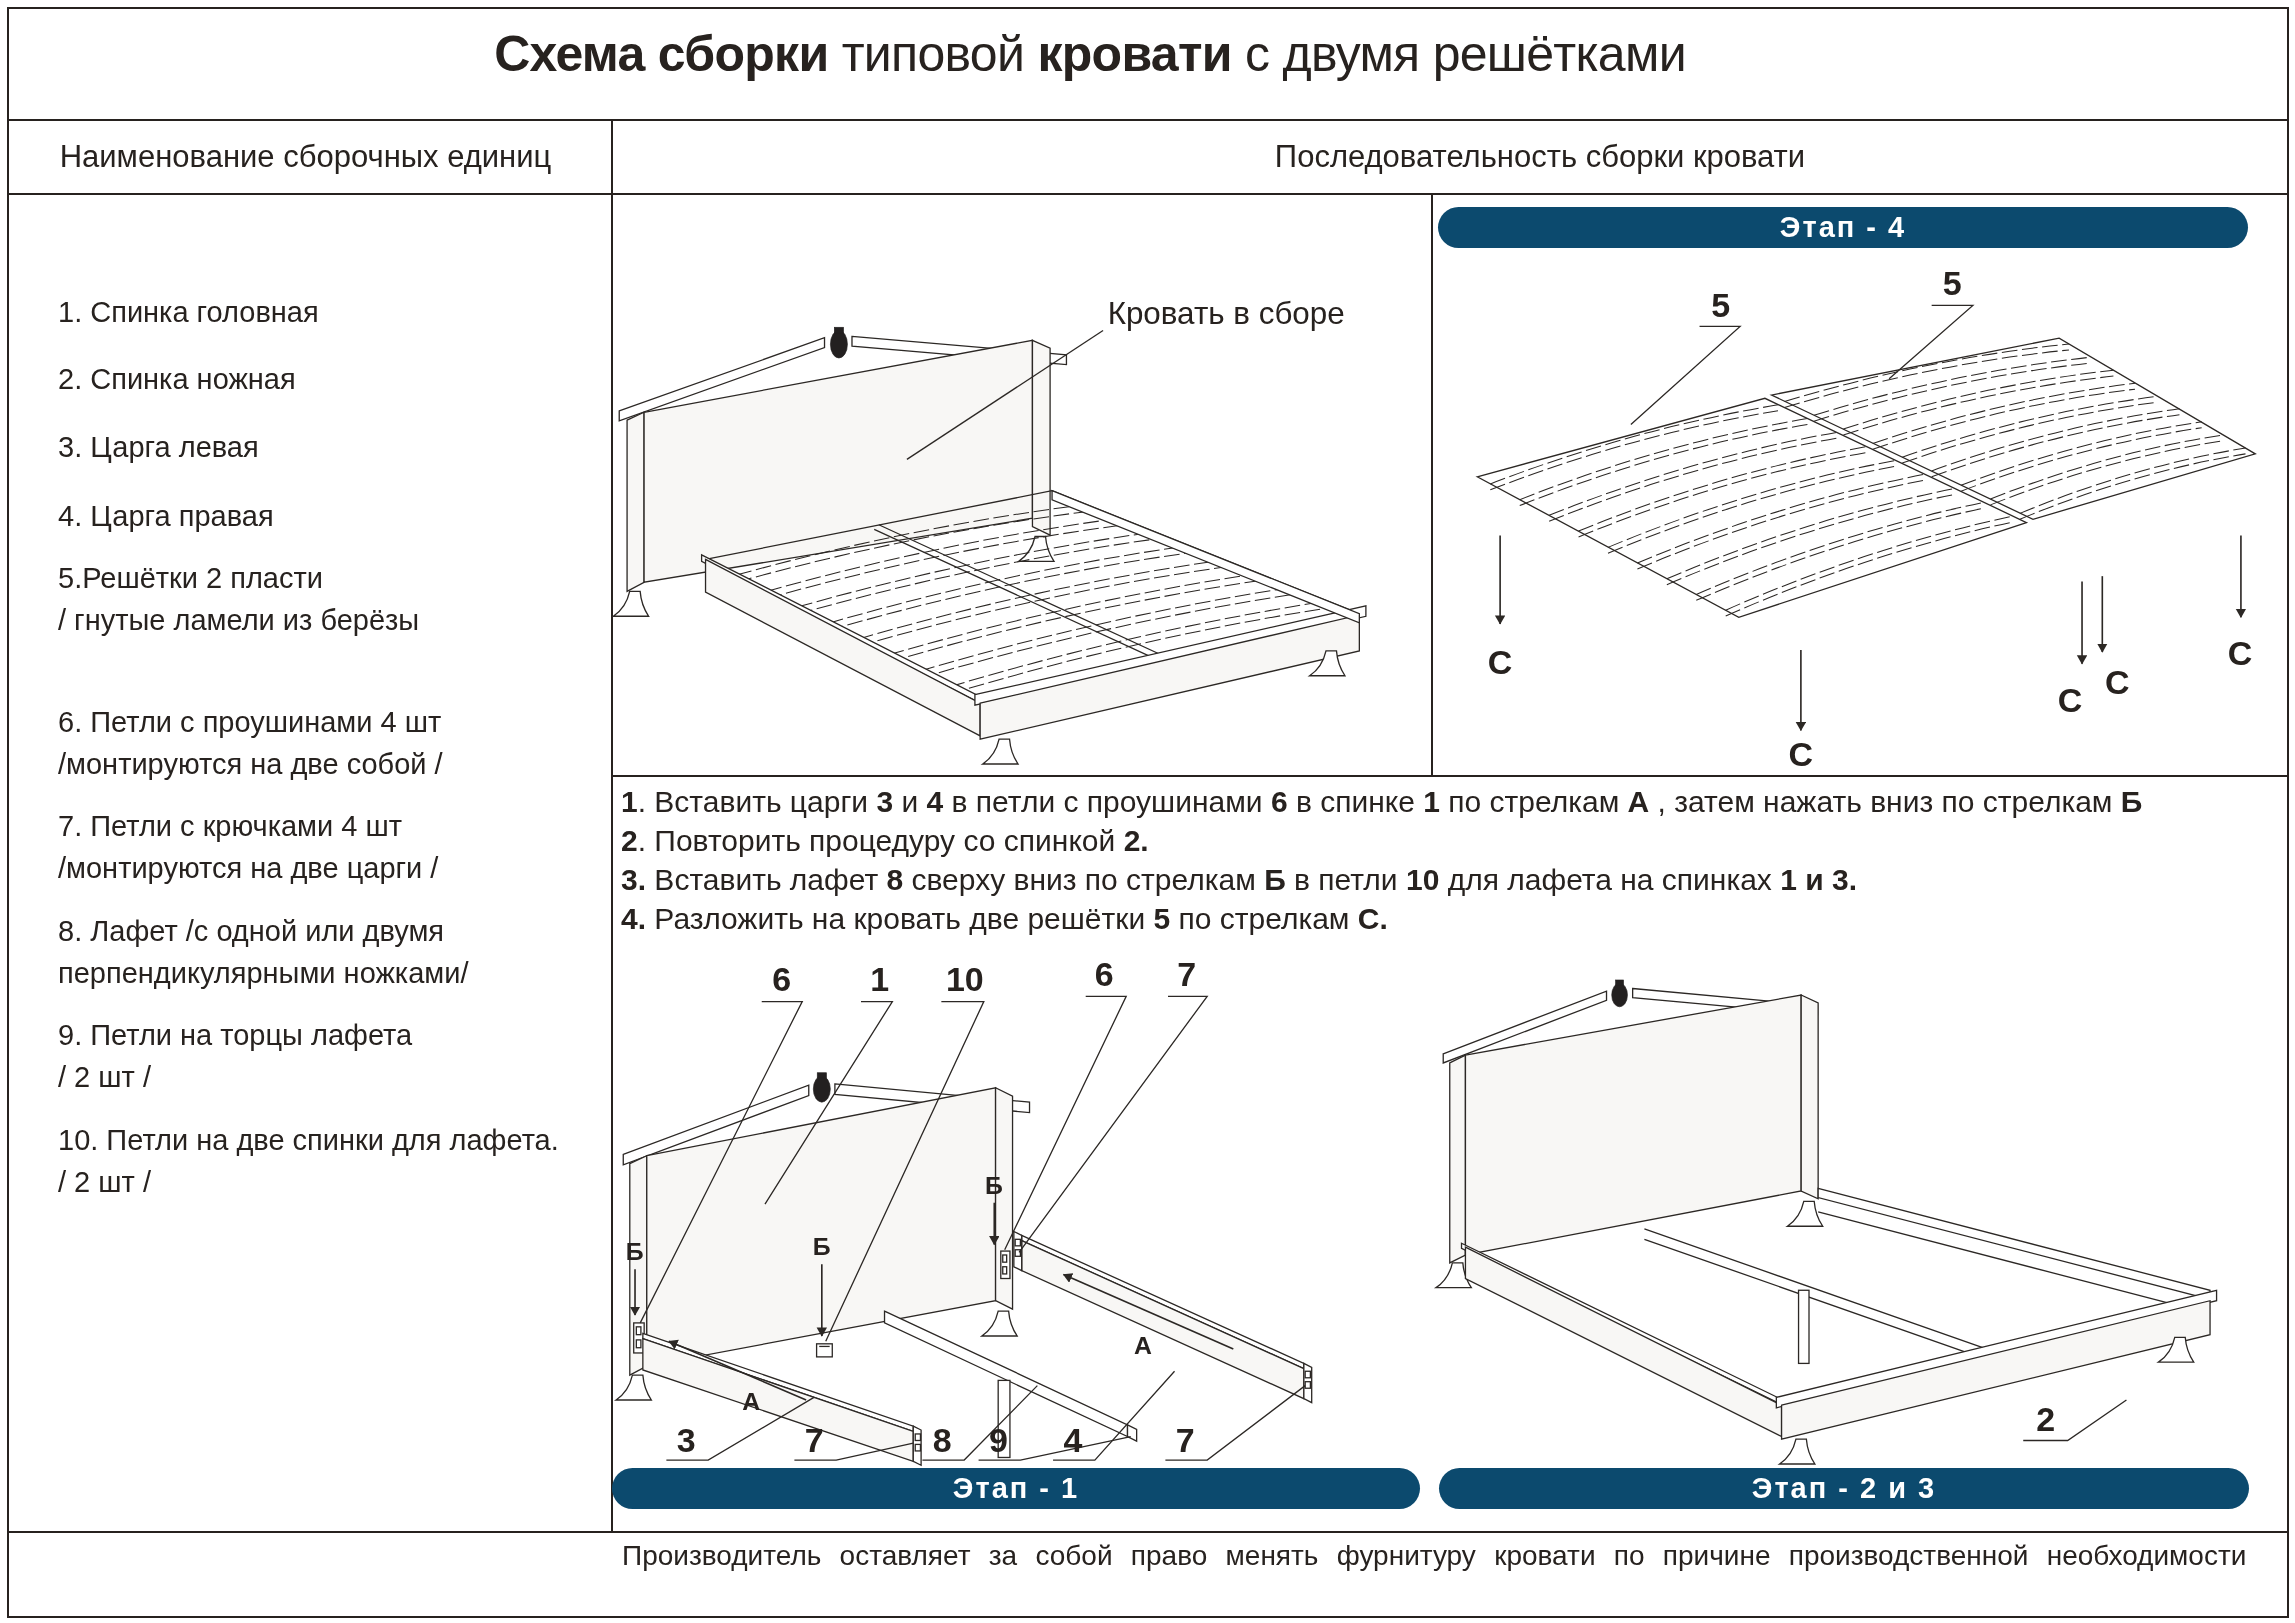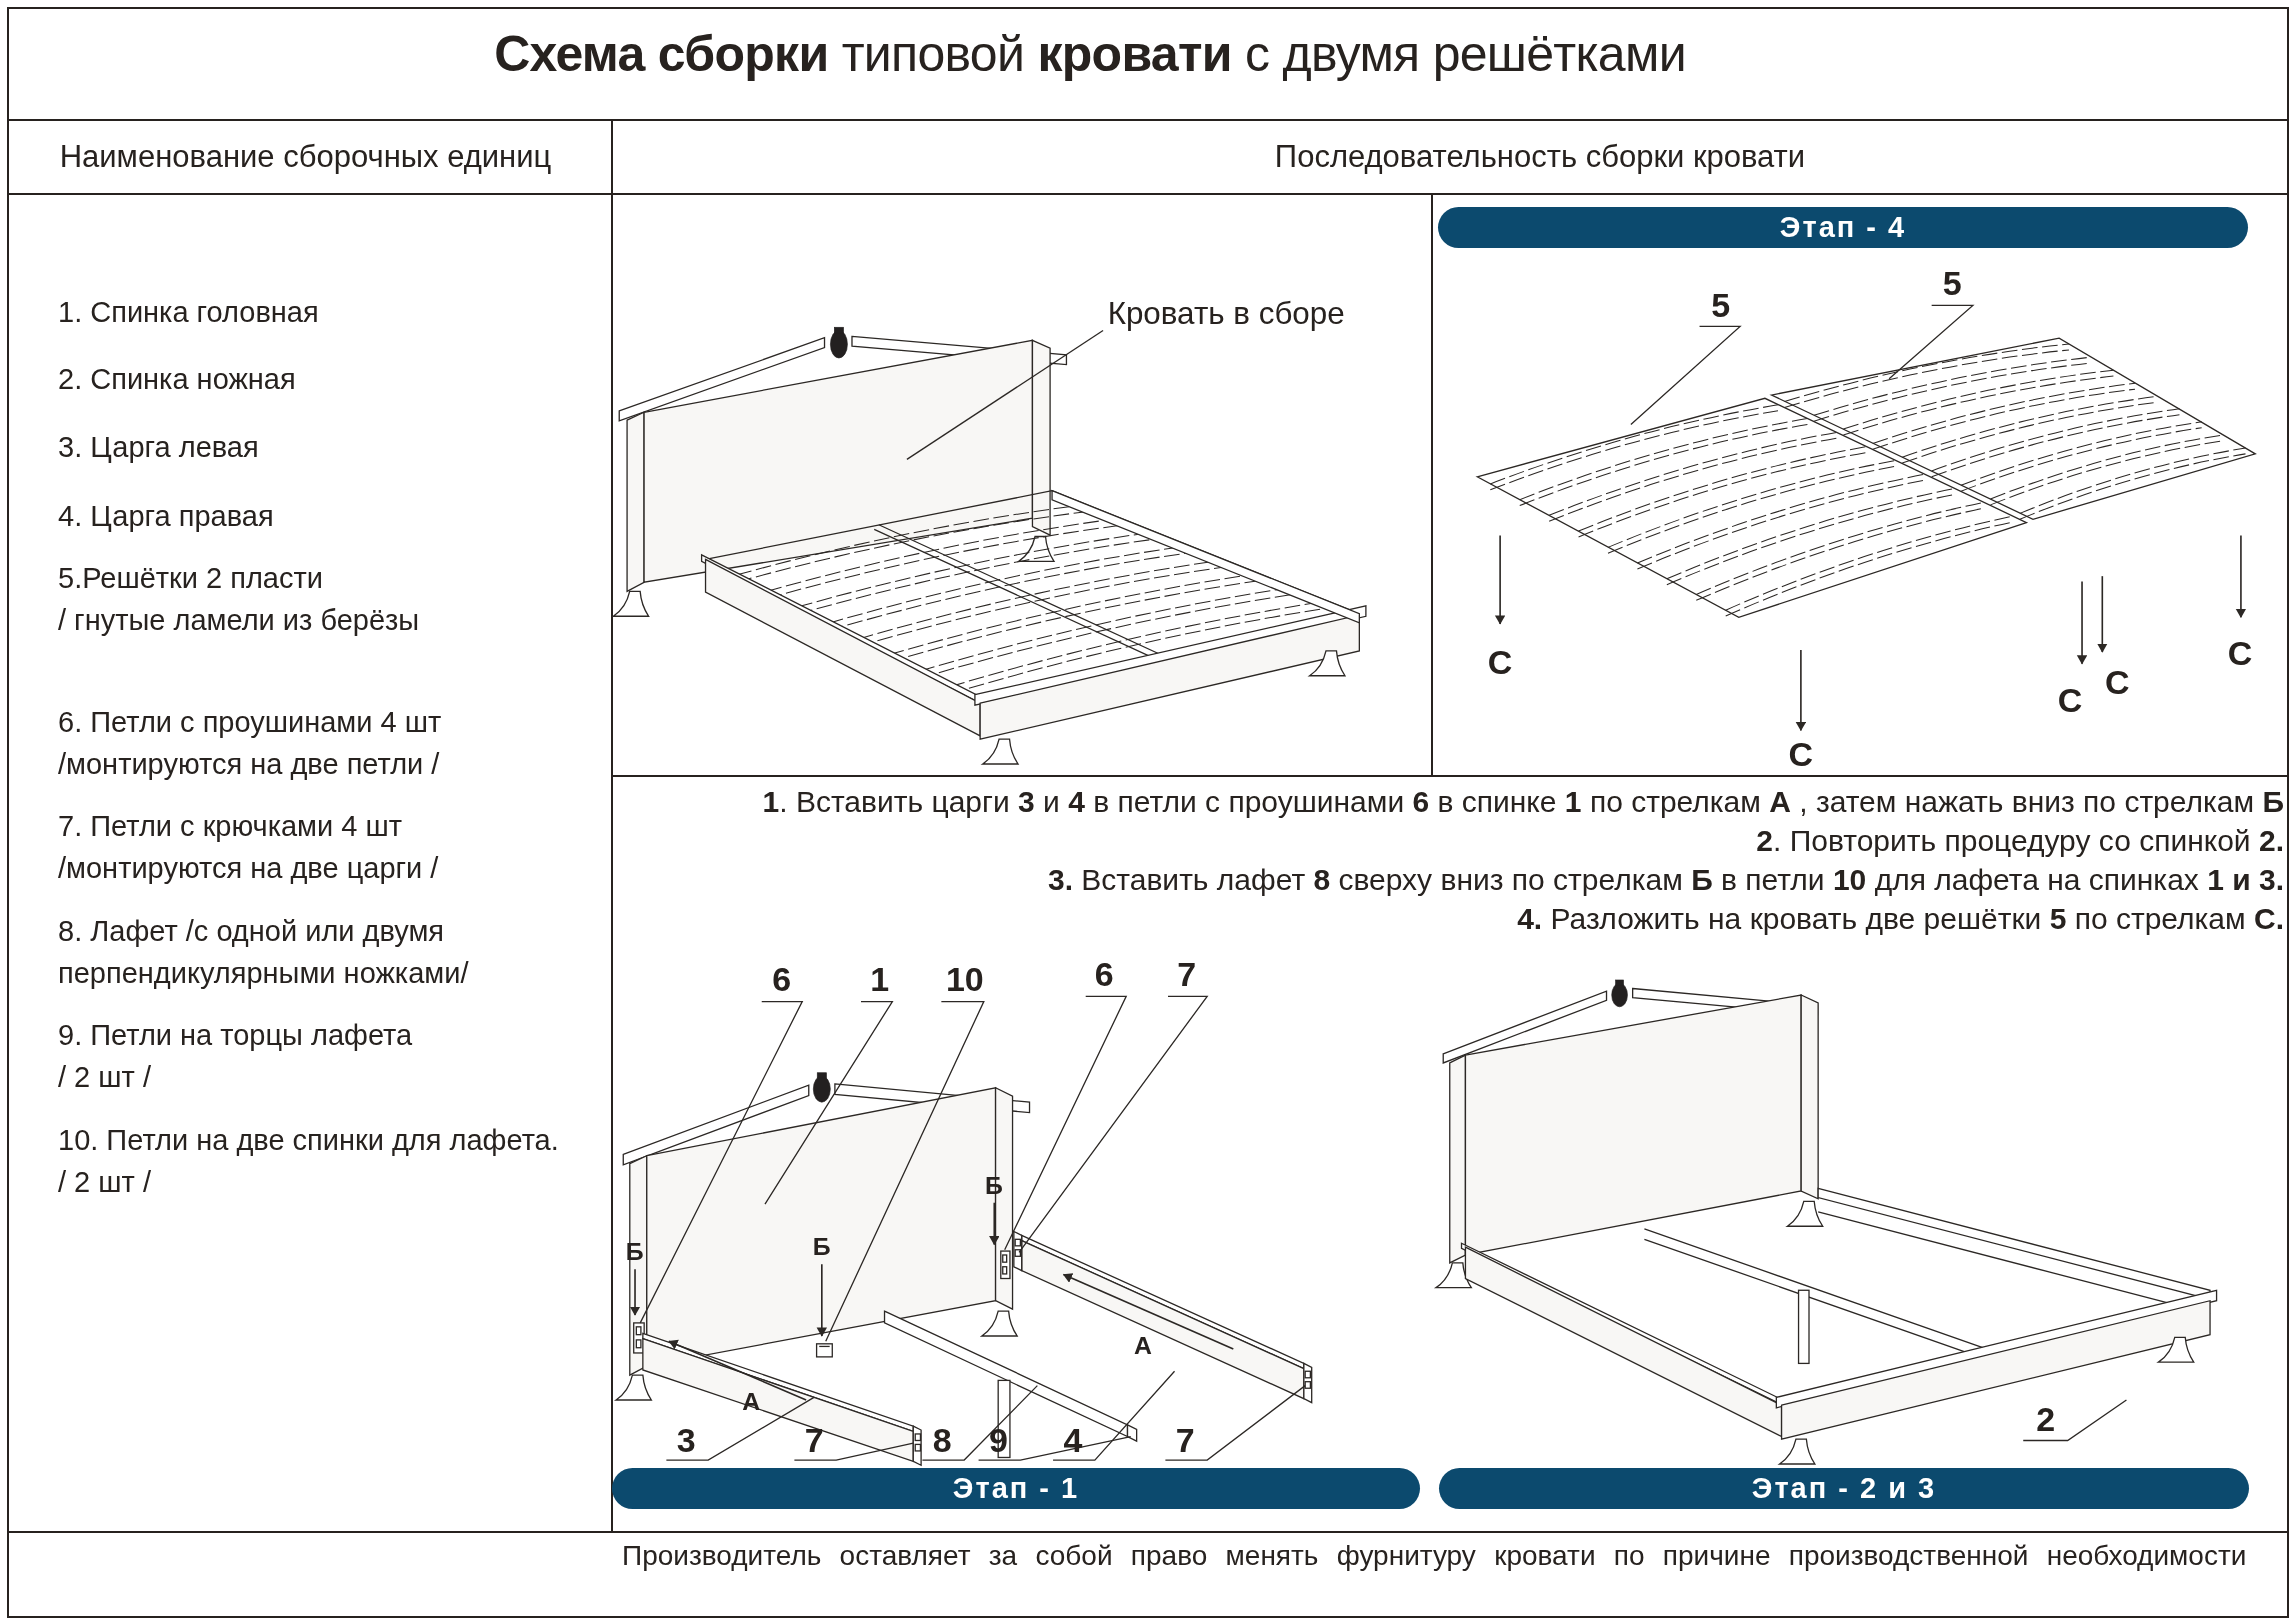--- a/index.html
+++ b/index.html
@@ -14,21 +14,21 @@
   
   .hdr{position:absolute;font-size:31px;letter-spacing:0px;white-space:nowrap;}
   #hdr-left{left:0;top:139px;width:611px;text-align:center;}
   #hdr-right{left:611px;top:139px;width:1858px;text-align:center;}
   
   #parts{position:absolute;left:58px;top:0;width:556px;}
   .part{position:absolute;left:0;font-size:29px;line-height:42px;white-space:nowrap;}
   
   #steps{position:absolute;left:621px;top:782px;width:1663px;font-size:30px;line-height:39px;}
   #steps .b{font-weight:700;}
-  .step{white-space:nowrap;text-align:right;}
+  .step{white-space:nowrap;}
   
   .banner{position:absolute;height:41px;background:#0c4a6e;border-radius:22px;
           color:#ffffff;display:flex;align-items:center;justify-content:center;
           font-size:29px;font-weight:700;letter-spacing:2px;white-space:nowrap;}
   
   #footer{position:absolute;left:622px;top:1540px;width:1660px;font-size:28px;
           word-spacing:10.5px;white-space:nowrap;}
   
   svg{position:absolute;overflow:visible;font-family:"Liberation Sans","DejaVu Sans",sans-serif;}
   svg text{fill:#27221f;}
@@ -72,21 +72,21 @@
     </div>
   <div class="part" style="top:495px">
       <div>4. Царга правая</div>
     </div>
   <div class="part" style="top:557px">
       <div>5.Решётки  2 пласти</div>
       <div>/ гнутые ламели из берёзы</div>
     </div>
   <div class="part" style="top:701px">
       <div>6. Петли с проушинами 4 шт</div>
-      <div>/монтируются на две петли /</div>
+      <div>/монтируются на две собой /</div>
     </div>
   <div class="part" style="top:805px">
       <div>7. Петли с крючками 4 шт</div>
       <div>/монтируются на две царги /</div>
     </div>
   <div class="part" style="top:910px">
       <div>8. Лафет /с одной или двумя</div>
       <div>перпендикулярными ножками/</div>
     </div>
   <div class="part" style="top:1014px">

